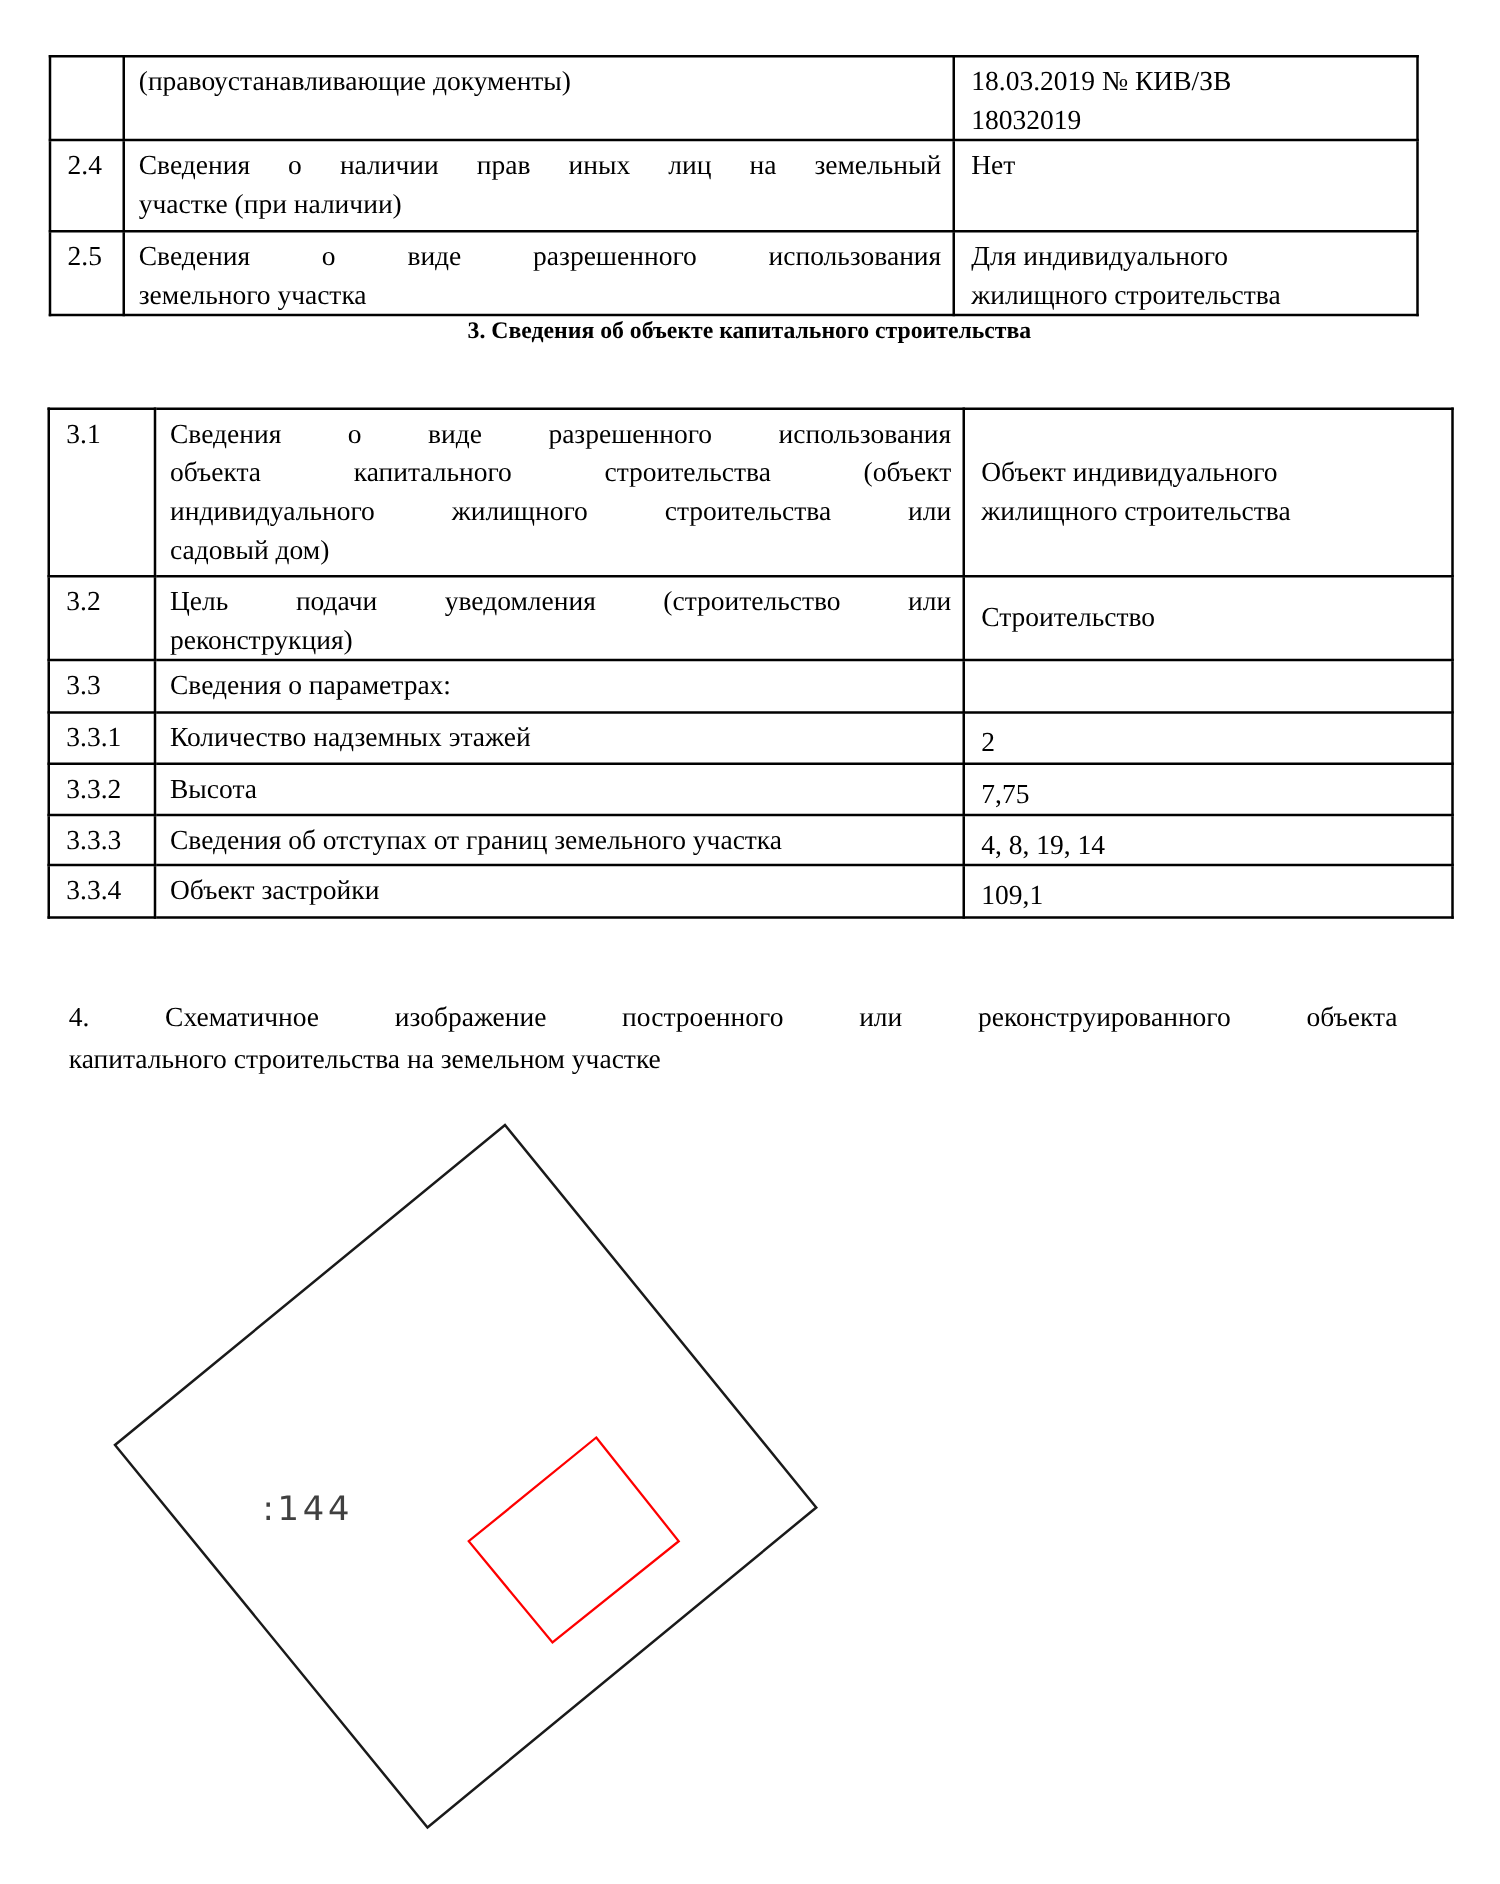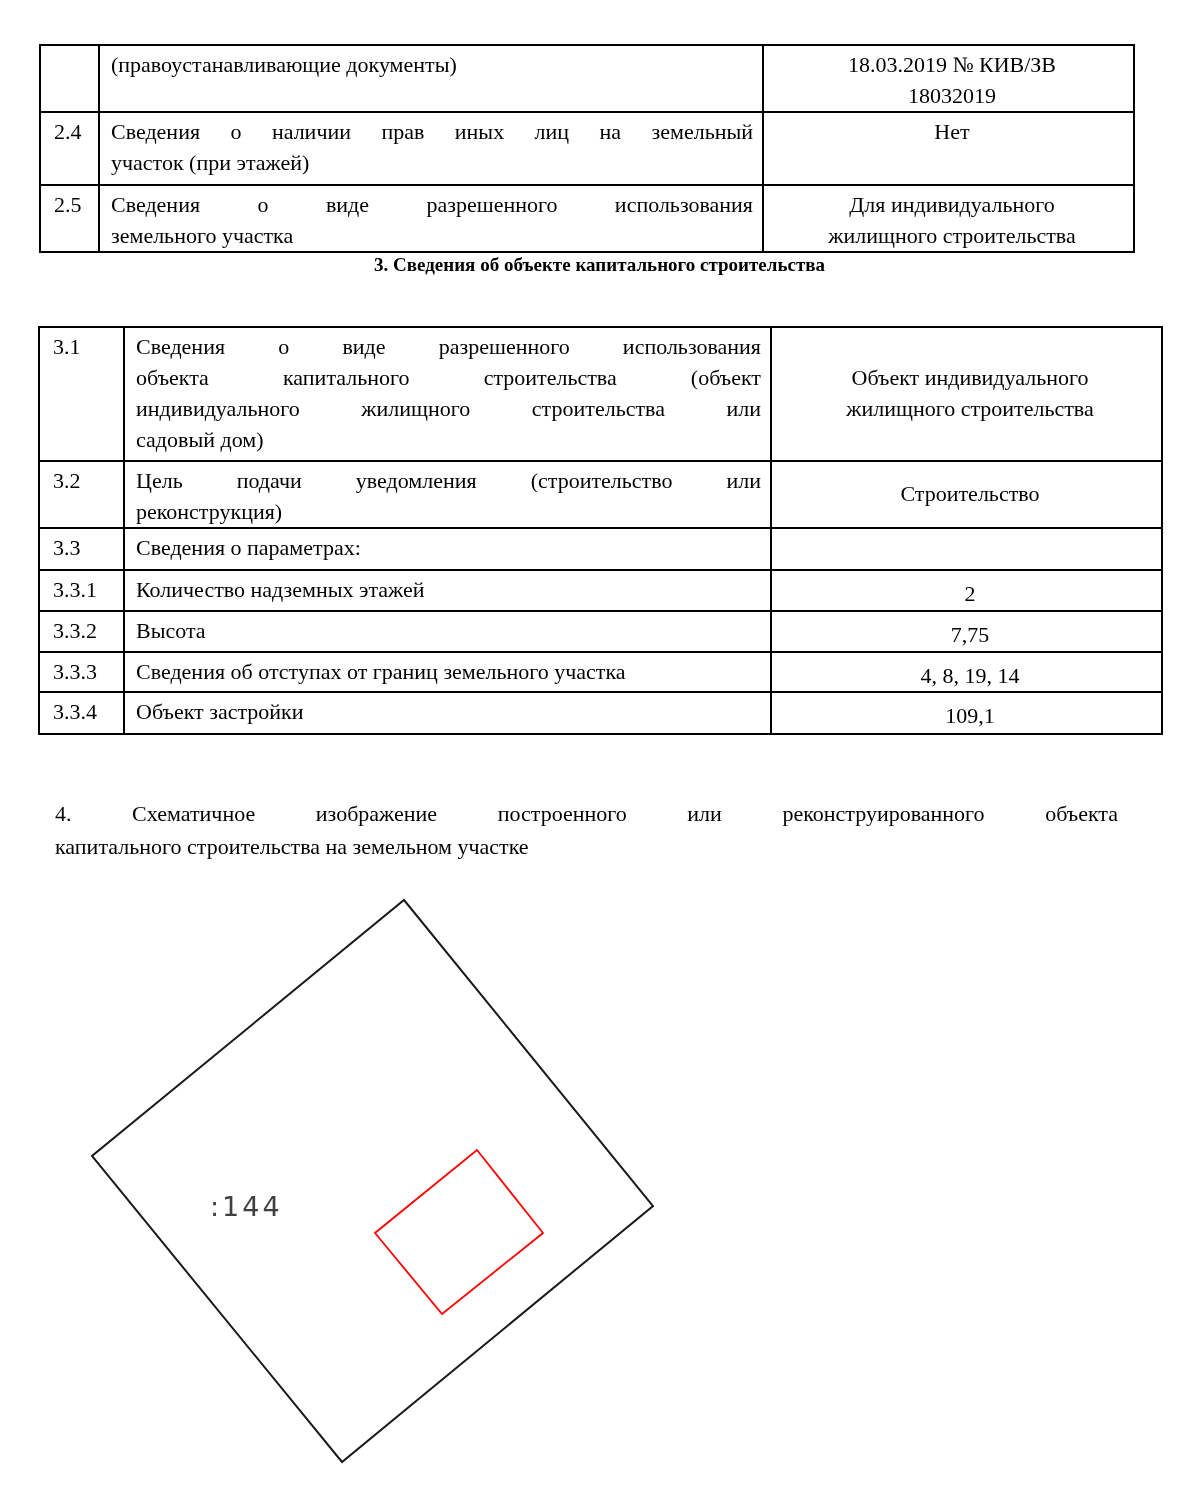--- a/index.html
+++ b/index.html
@@ -34,21 +34,21 @@
   #table2 tr:nth-child(1) { height: 134px; }
   #table2 tr:nth-child(2) { height: 63px; }
   #table2 tr:nth-child(3) { height: 42px; }
   #table2 tr:nth-child(4) { height: 41px; }
   #table2 tr:nth-child(5) { height: 41px; }
   #table2 tr:nth-child(6) { height: 40px; }
   #table2 tr:nth-child(7) { height: 42px; }
 
   .c-num   { padding: 3px 4px 0 13px; }
   .c-label { padding: 3px 9px 0 11px; }
-  .c-val   { padding: 3px 6px 0 13px; text-align: center; }
+  .c-val   { padding: 3px 6px 0 13px; }
   .c-val.low { padding-top: 7px; }
   .c-val.mid { vertical-align: middle; padding-top: 0; padding-bottom: 2px; }
 
   
   .c-label .line:not(:last-child),
   .para .line:not(:last-child) {
     text-align: justify;
     text-align-last: justify;
   }
 
@@ -100,21 +100,21 @@
           </td>
         <td class="c-val">
             <div class="line">18.03.2019 № КИВ/ЗВ</div>
             <div class="line">18032019</div>
           </td>
       </tr>
       <tr>
         <td class="c-num">2.4</td>
         <td class="c-label">
             <div class="line">Сведения о наличии прав иных лиц на земельный</div>
-            <div class="line">участок (при этажей)</div>
+            <div class="line">участке (при наличии)</div>
           </td>
         <td class="c-val">
             <div class="line">Нет</div>
           </td>
       </tr>
       <tr>
         <td class="c-num">2.5</td>
         <td class="c-label">
             <div class="line">Сведения о виде разрешенного использования</div>
             <div class="line">земельного участка</div>

